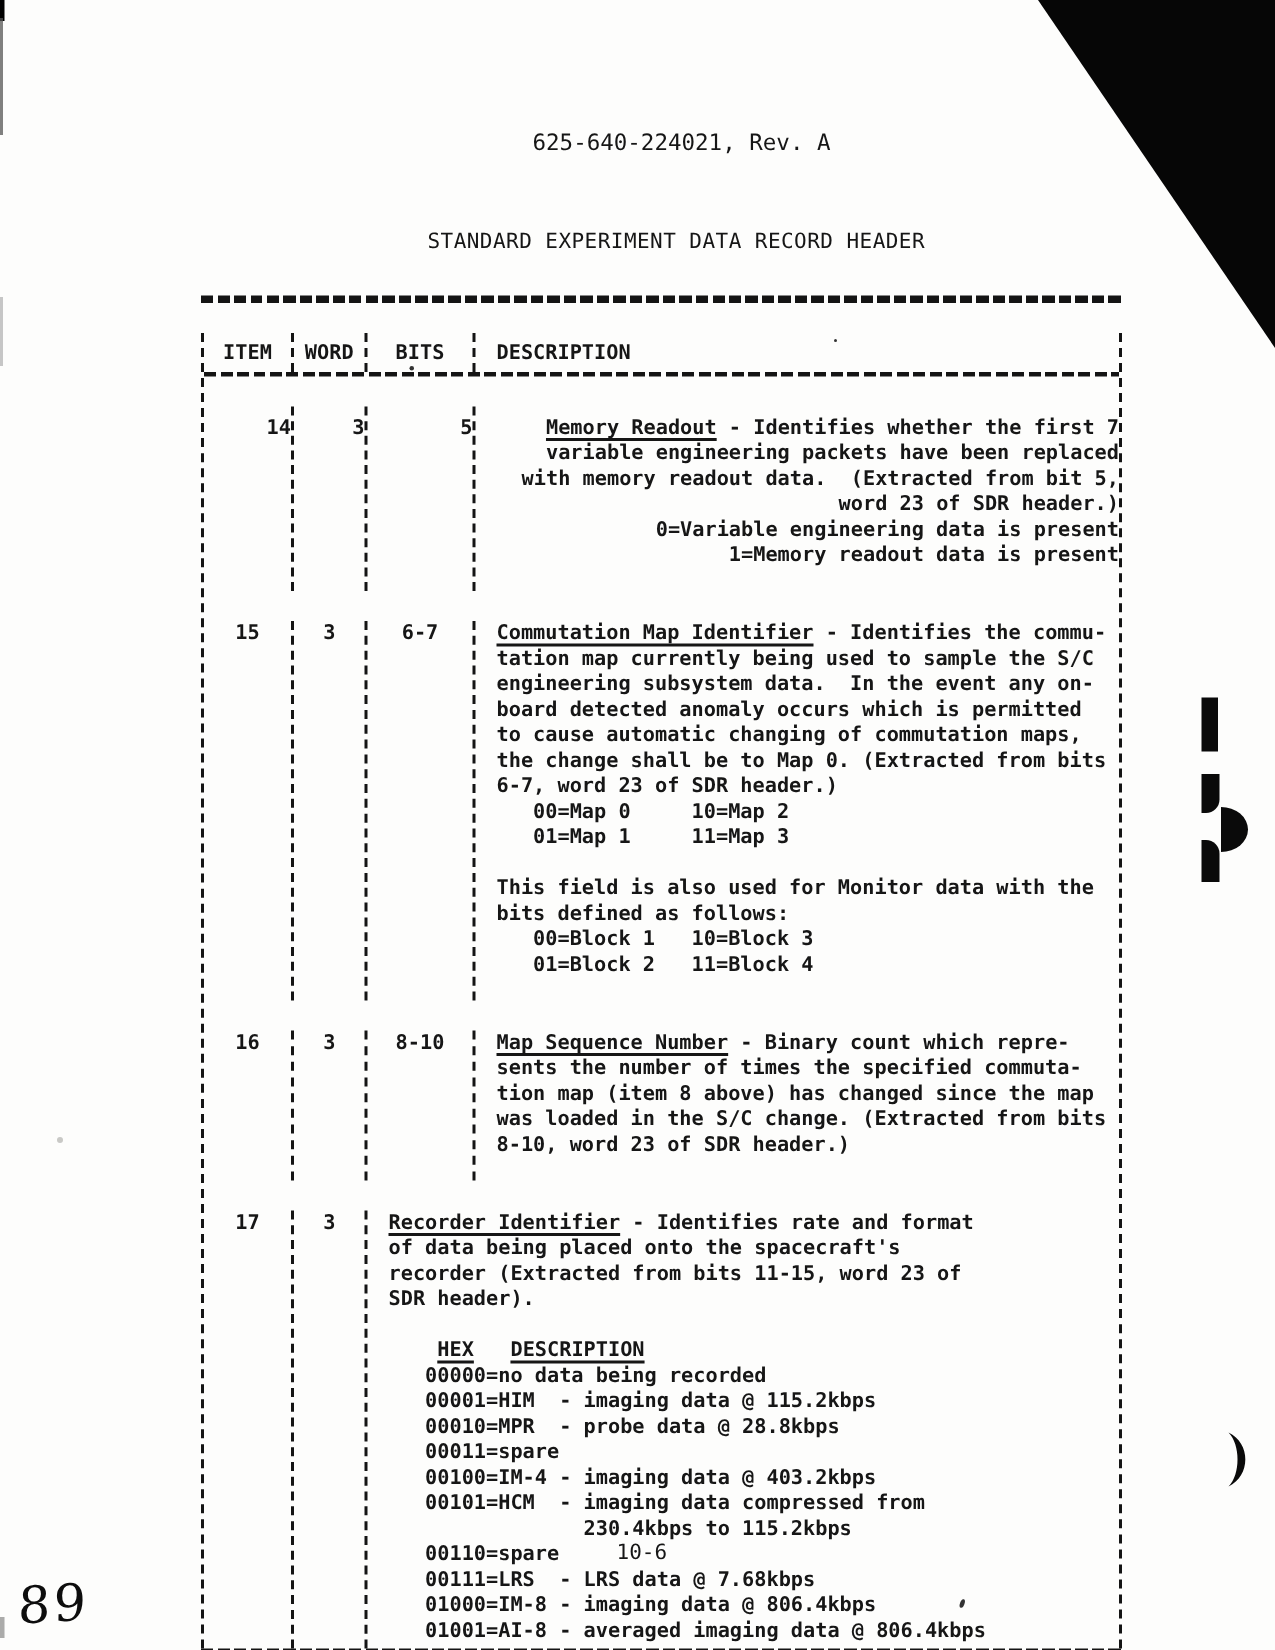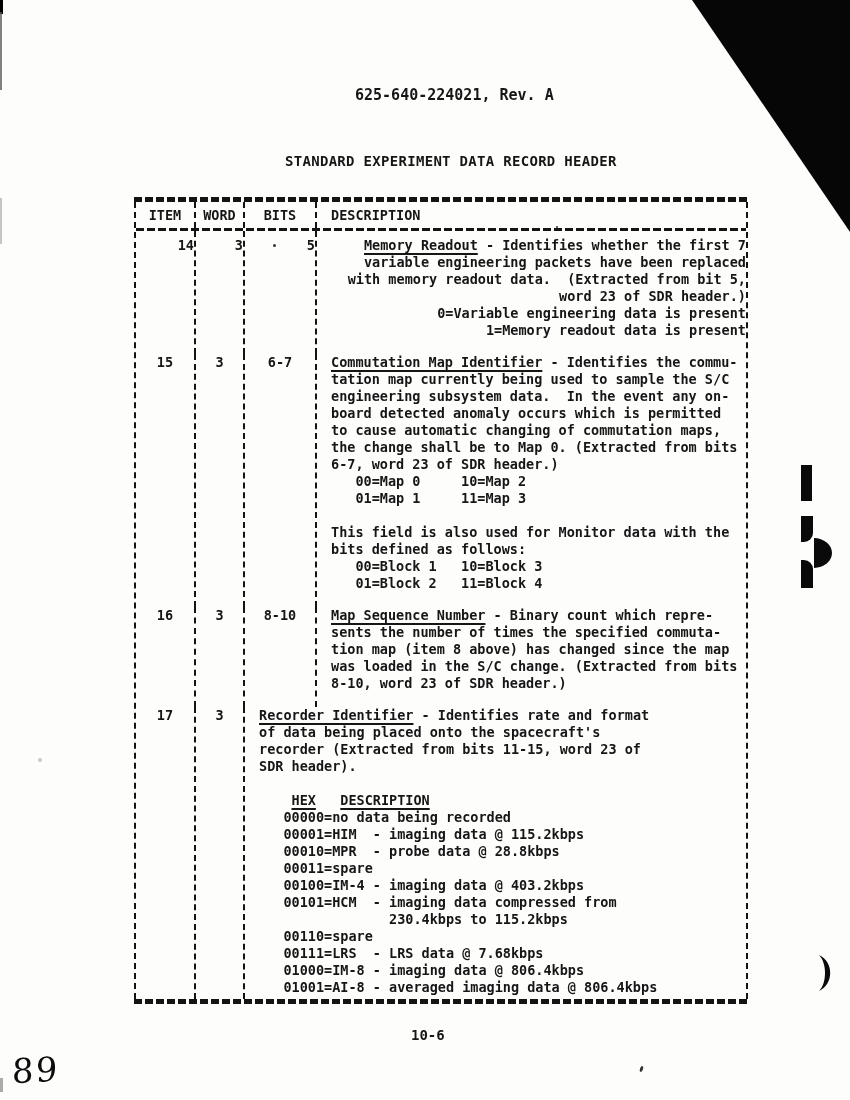--- a/index.html
+++ b/index.html
@@ -5,21 +5,21 @@
   html,body{margin:0;padding:0;background:#e8e8e6;}
   #page{
     position:relative;
     width:850px;height:1100px;
     background:#fdfdfc;
     overflow:hidden;
     font-family:"DejaVu Sans Mono","Liberation Mono",monospace;
     color:#161616;
     font-weight:700;
   }
-  .mono{font-family:"DejaVu Sans Mono","Liberation Mono",monospace;font-weight:700;color:#161616;}
+  .mono{font-family:"DejaVu Sans Mono","Liberation Mono",monospace;font-weight:400;color:#161616;}
   .doc-number{position:absolute;left:355px;top:86px;font-size:15px;letter-spacing:0;white-space:pre;}
   .doc-title{position:absolute;left:285px;top:153px;font-size:14px;letter-spacing:0.3px;white-space:pre;}
 
   
   .sdr-table{
     position:absolute;left:134px;top:197px;width:614px;
     box-sizing:border-box;
     font-size:13.5px;
   }
   .hdash{
@@ -28,20 +28,21 @@
   }
   .hdash.thin{height:3px;}
   .tbl-inner{
     box-sizing:border-box;
     border-left:2px dashed #141414;
     border-right:2px dashed #141414;
   }
   .trow{
     display:grid;
     grid-template-columns:60px 49px 72px auto;
+    margin-top:20px;
   }
   .cell{
     box-sizing:border-box;
     line-height:17px;
     white-space:pre;
   }
   .cell.num{text-align:center;border-right:2px dashed #141414;padding-top:0;}
   .cell.desc{padding-left:14px;}
   .header-row .cell{padding-top:5px;padding-bottom:4px;}
   .body-row .cell{padding-bottom:15px;}

